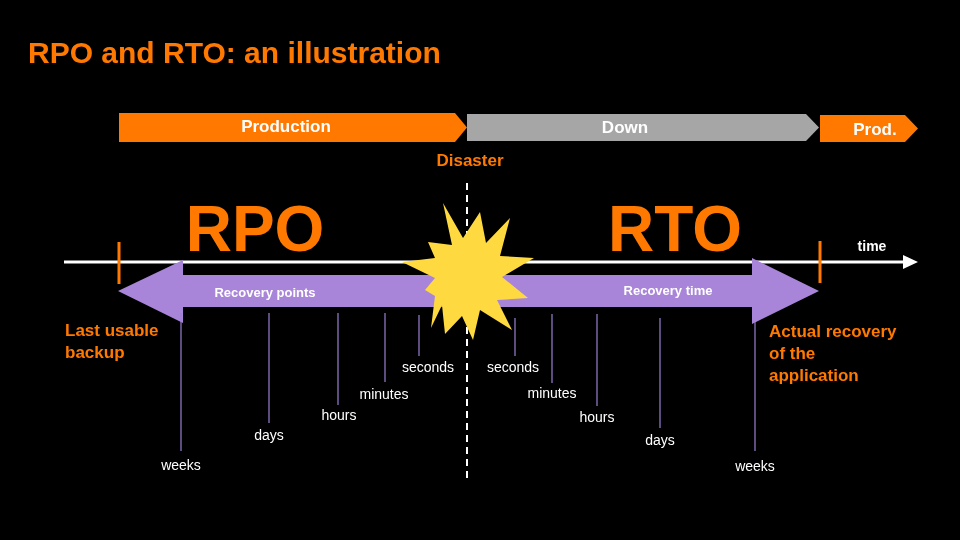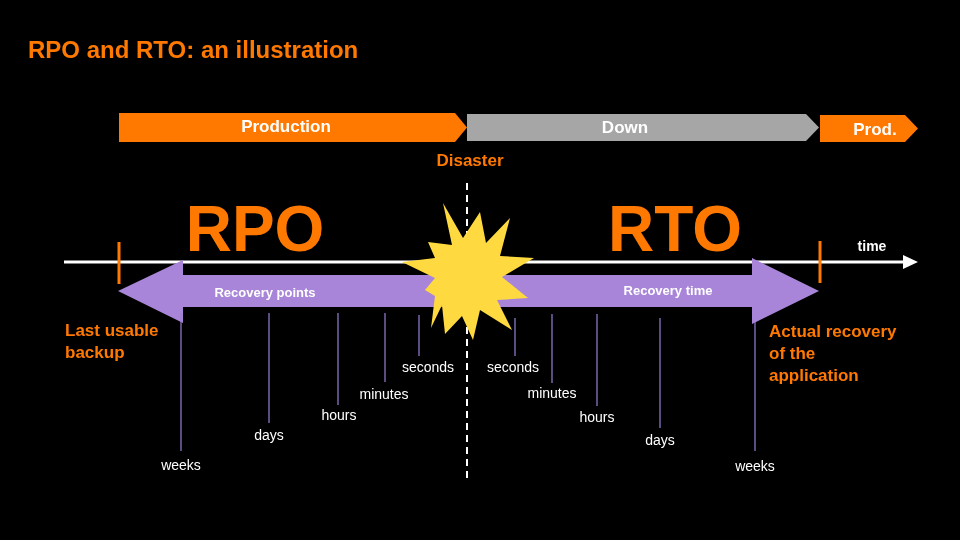--- a/index.html
+++ b/index.html
@@ -1,19 +1,19 @@
 <!DOCTYPE html>
 <html><head>
 <meta charset="utf-8">
 <style>
   html, body { margin: 0; padding: 0; }
   body { width: 960px; height: 540px; background: #000; position: relative; overflow: hidden;
          font-family: "Liberation Sans", sans-serif; }
   .abs { position: absolute; }
-  #title { left: 28px; top: 36px; font-size: 24px; font-weight: bold; color: #ff7900; white-space: nowrap; }
+  #title { left: 28px; top: 36px; font-size: 30px; font-weight: bold; color: #ff7900; white-space: nowrap; }
   svg#diagram { position: absolute; left: 0; top: 0; }
   .phase-label { fill: #fff; font-weight: bold; font-size: 17px; font-family: "Liberation Sans", sans-serif; }
   .big { fill: #ff7900; font-weight: bold; font-size: 64px; font-family: "Liberation Sans", sans-serif; }
   .orange-label { fill: #ff7900; font-weight: bold; font-size: 17px; font-family: "Liberation Sans", sans-serif; }
   .arrow-label { fill: #fff; font-weight: bold; font-size: 13px; font-family: "Liberation Sans", sans-serif; }
   .tick-label { fill: #fff; font-size: 14px; font-family: "Liberation Sans", sans-serif; }
   .time-label { fill: #fff; font-weight: bold; font-size: 14px; font-family: "Liberation Sans", sans-serif; }
 </style>
 </head>
 <body>

